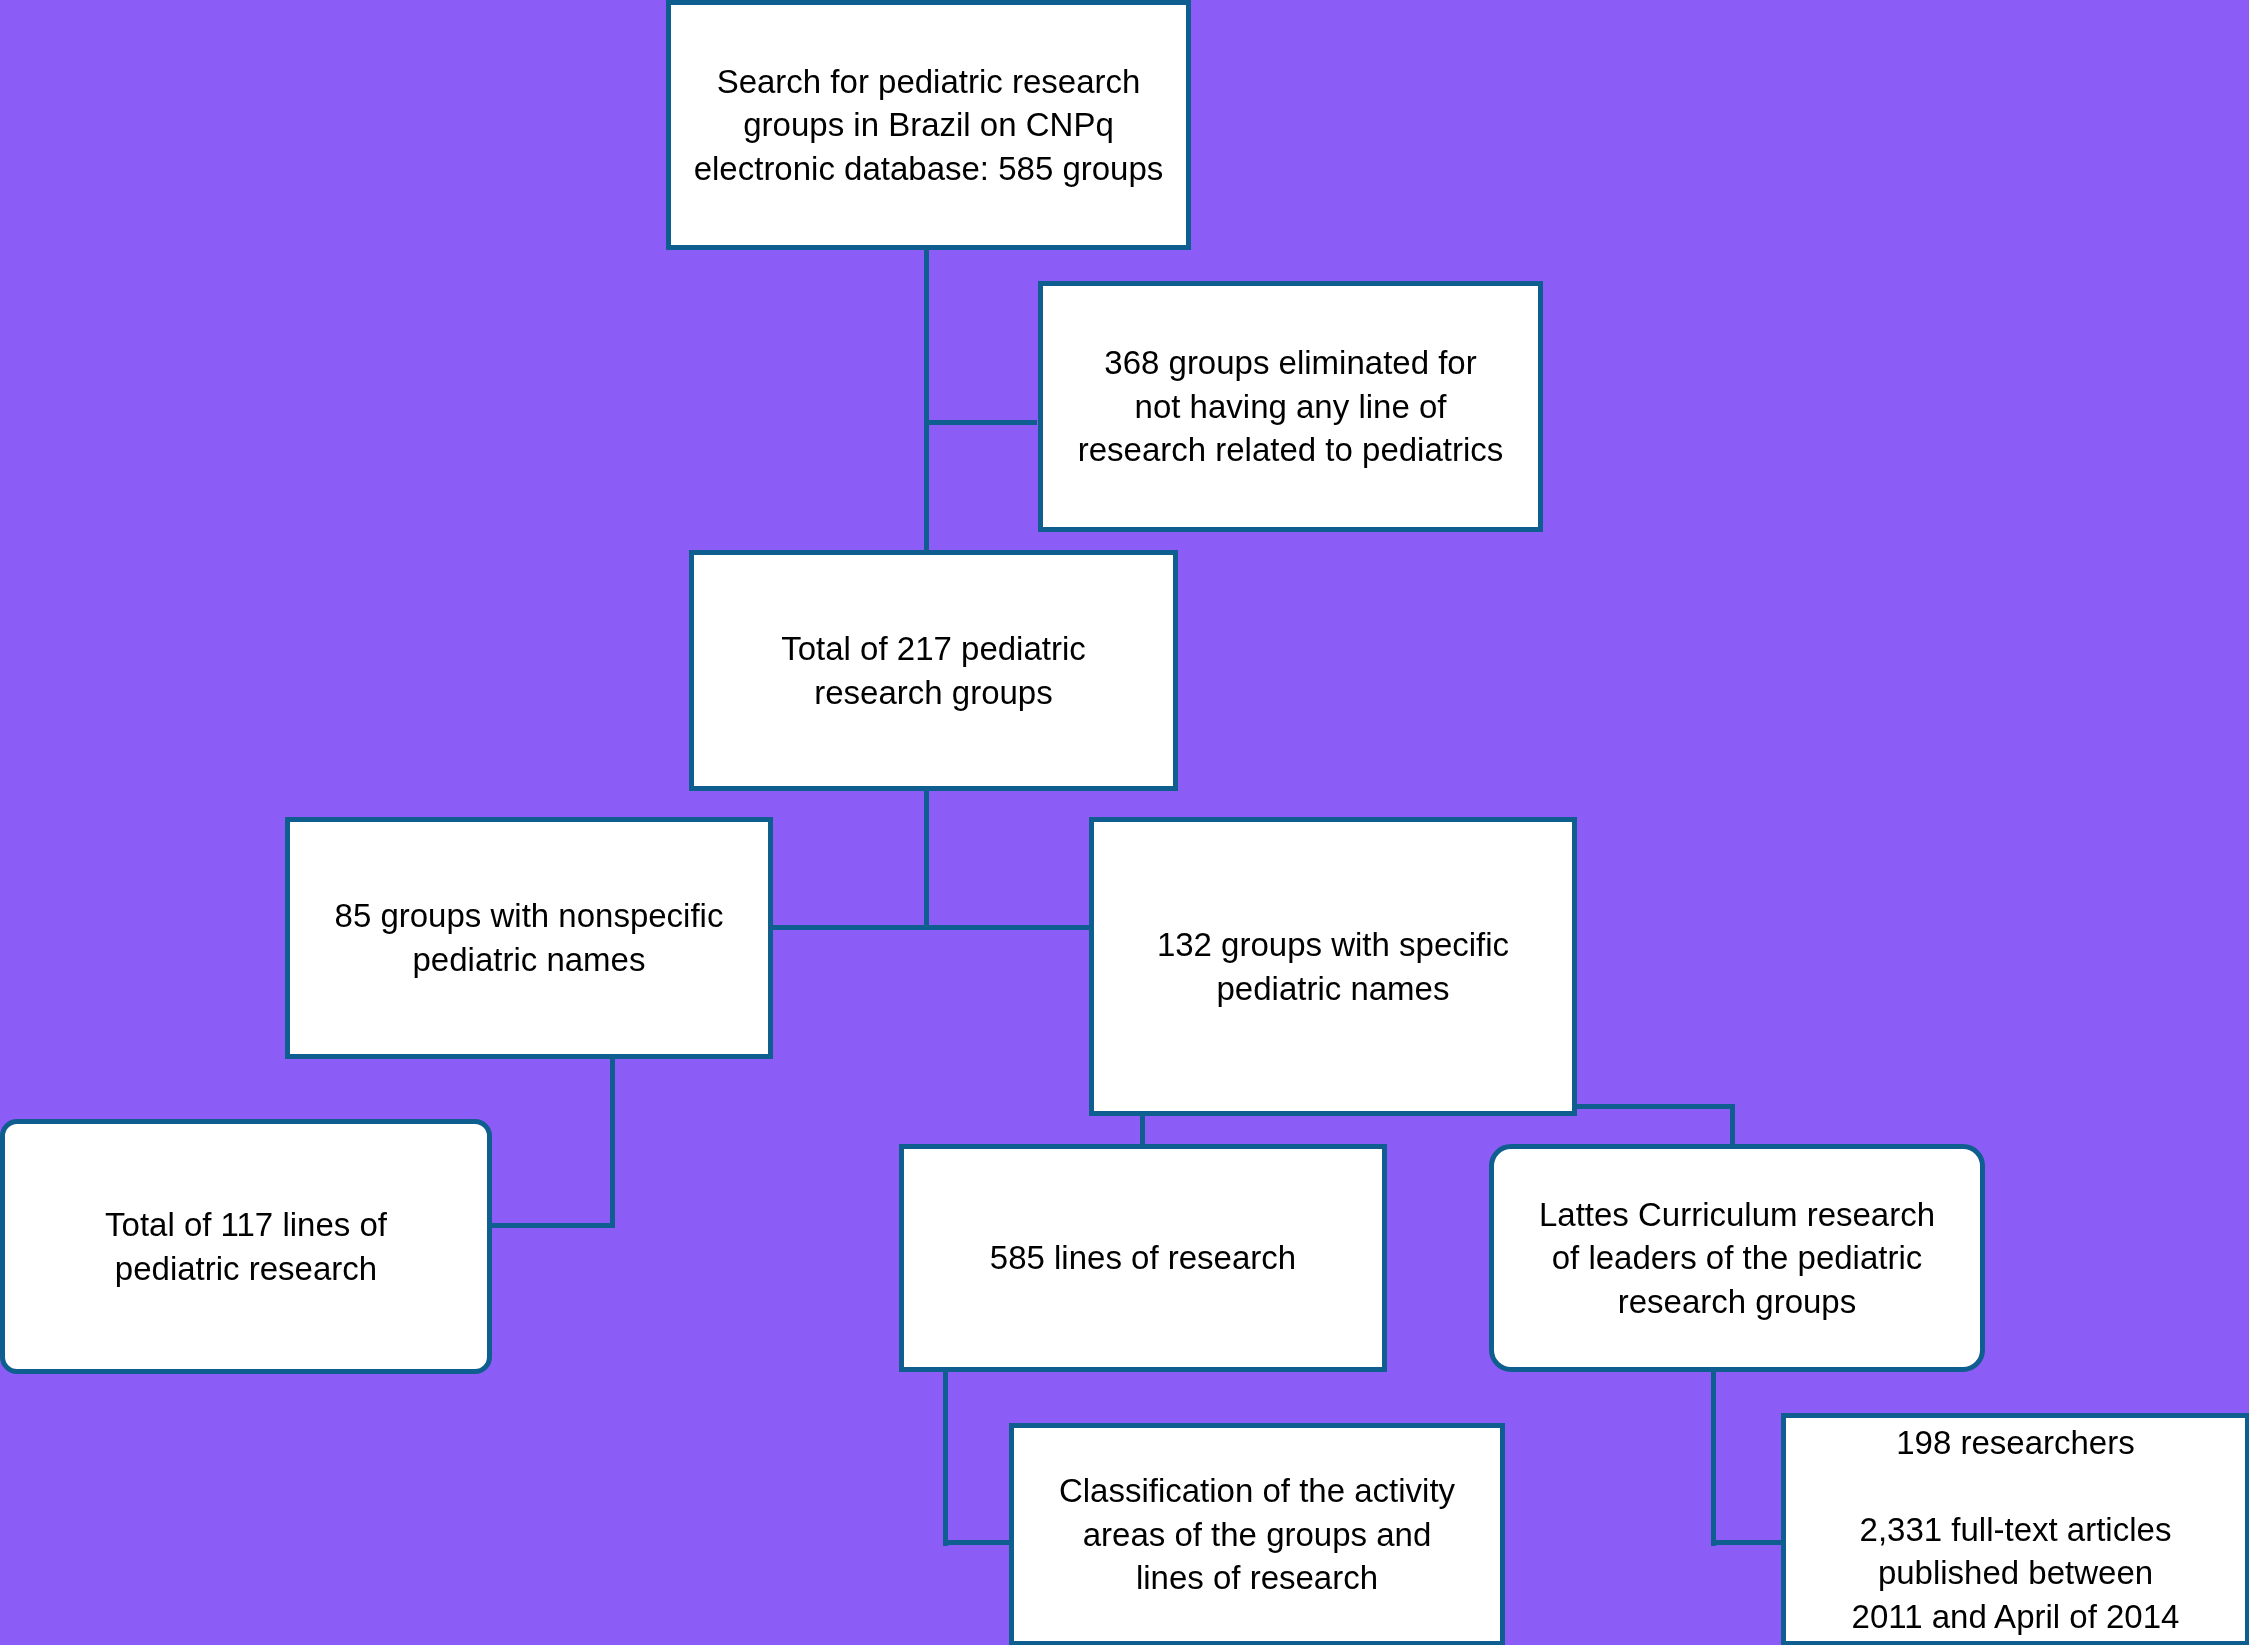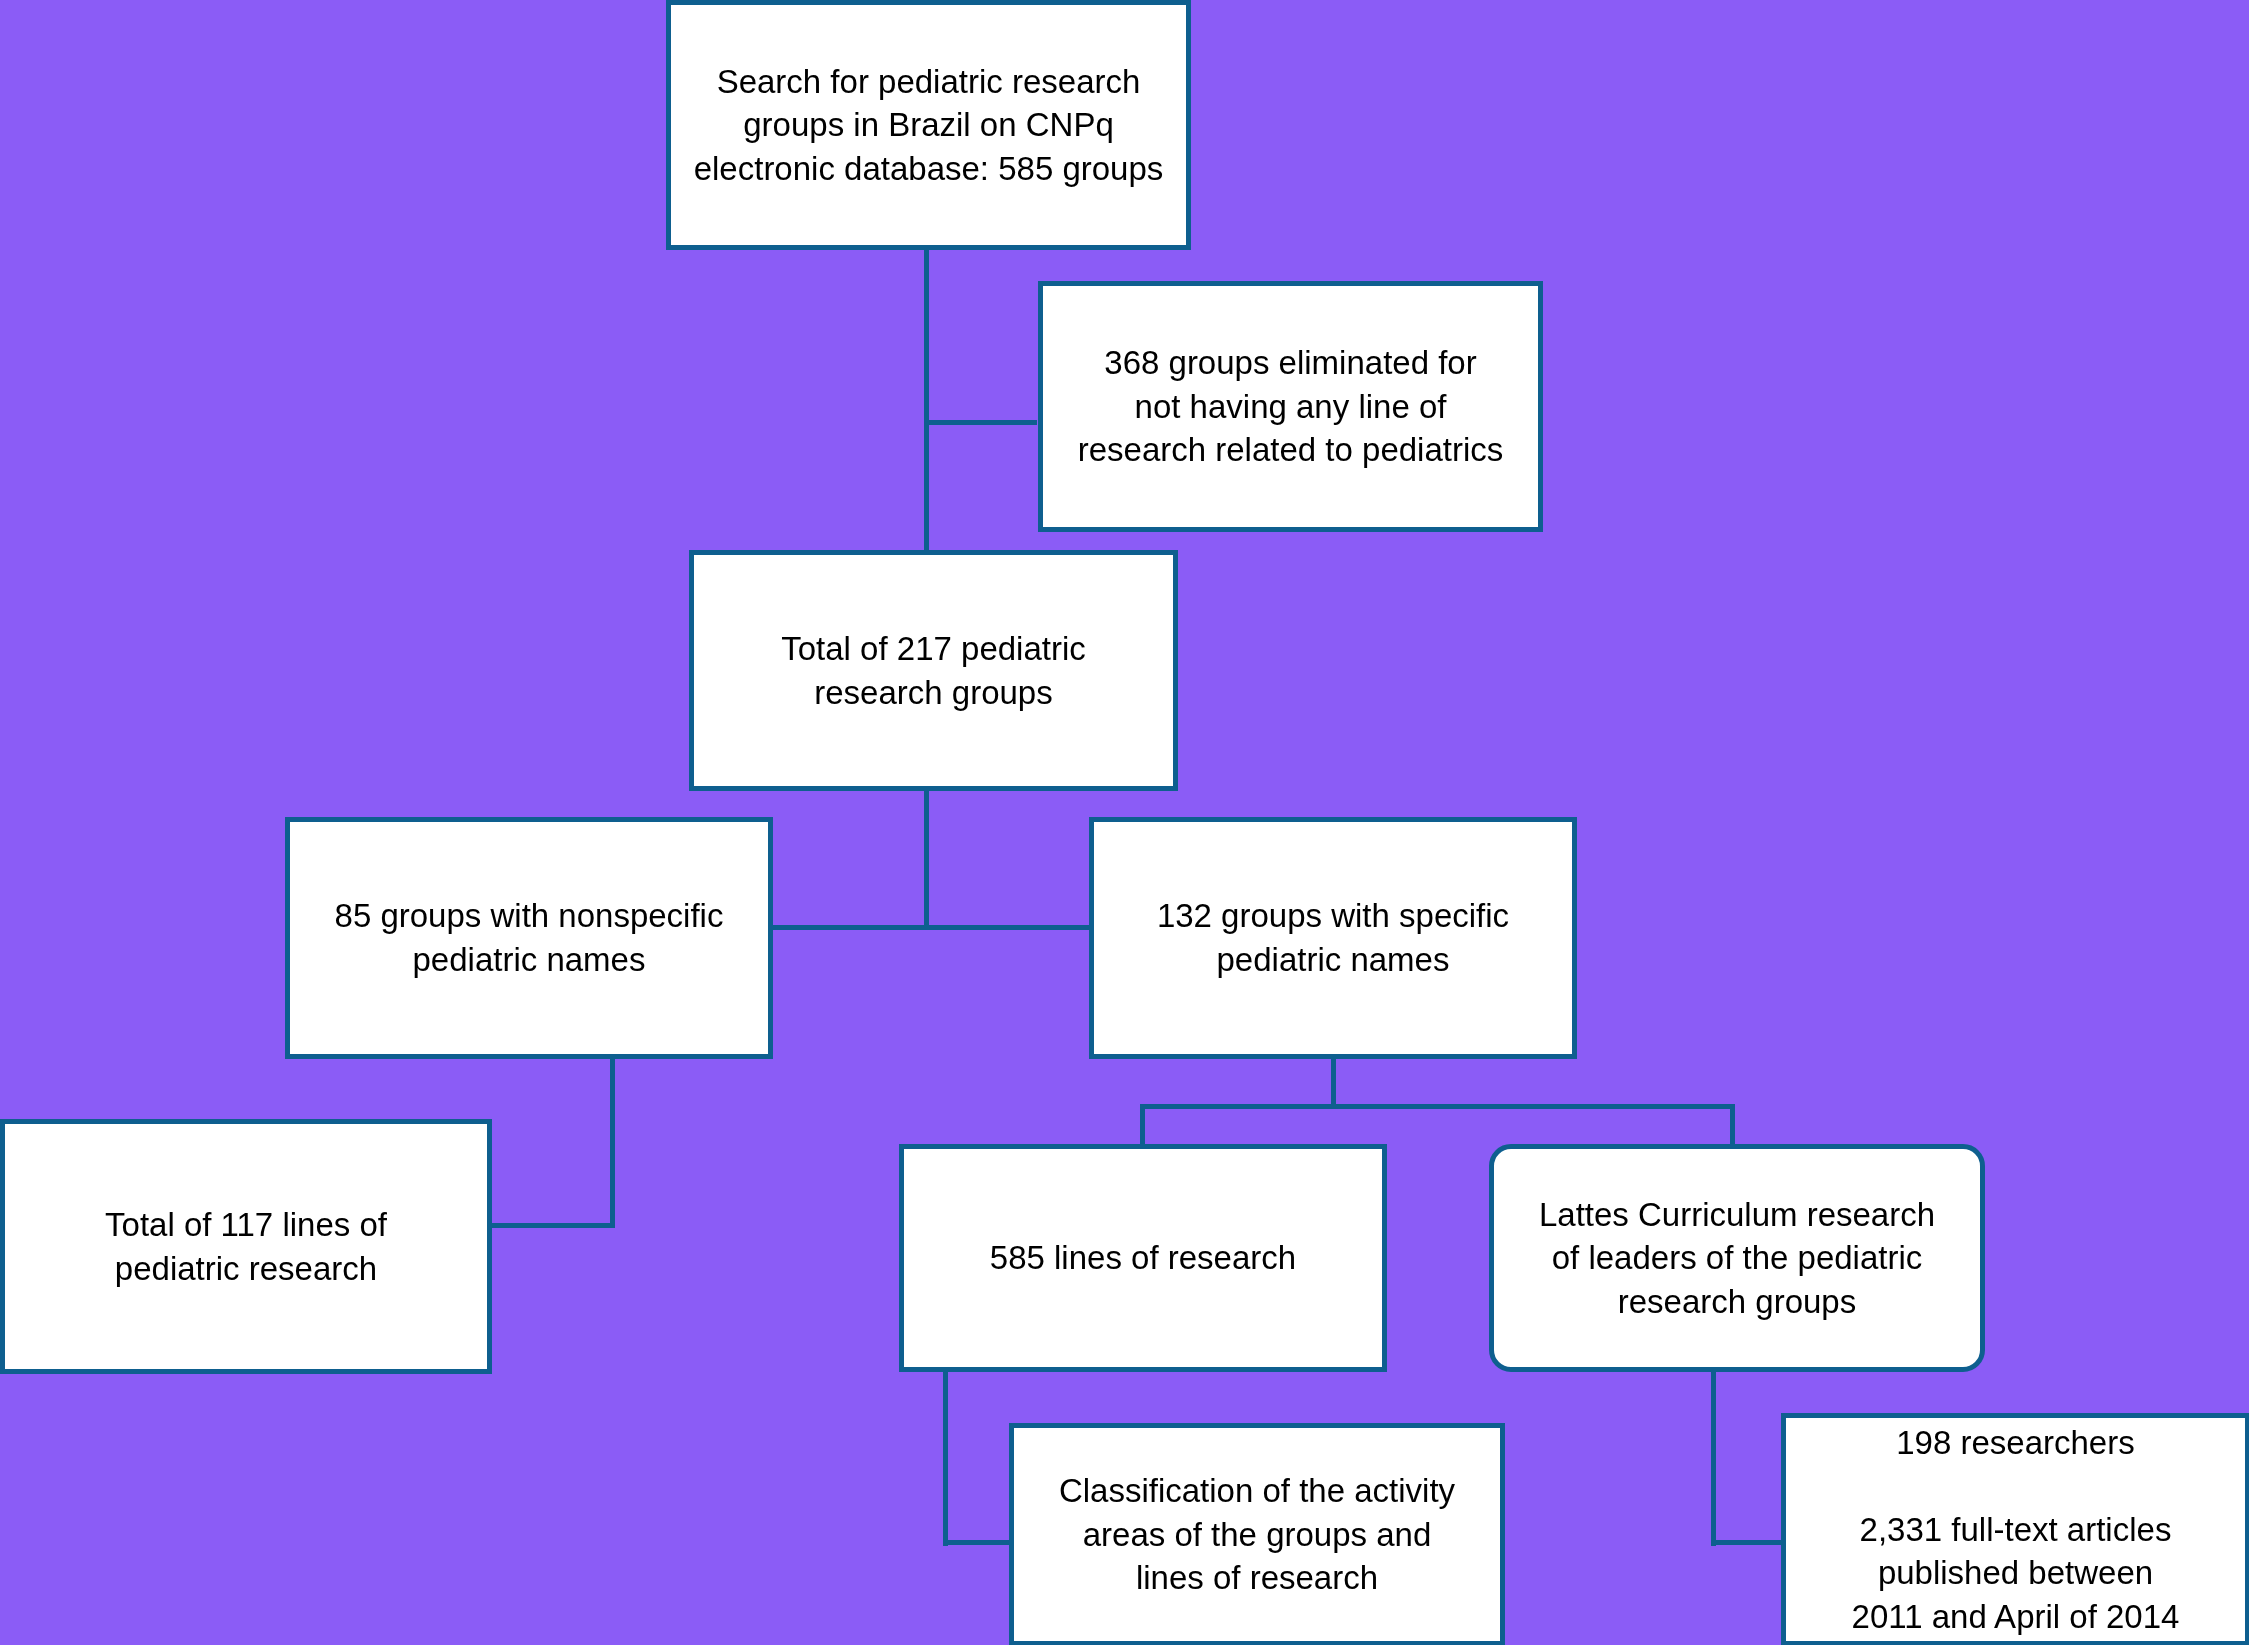--- a/index.html
+++ b/index.html
@@ -89,26 +89,26 @@
   <div class="node" style="left:689px; top:550px; width:489px; height:241px;">
     <span class="label">Total of 217 pediatric
 research groups</span>
   </div>
 
   <div class="node" style="left:285px; top:817px; width:488px; height:242px;">
     <span class="label">85 groups with nonspecific
 pediatric names</span>
   </div>
 
-  <div class="node" style="left:1089px; top:817px; width:488px; height:242px;">
+  <div class="node" style="left:1089px; top:817px; width:488px; height:299px;">
     <span class="label">132 groups with specific
 pediatric names</span>
   </div>
 
-  <div class="node" style="left:0px; top:1119px; width:492px; height:255px;">
+  <div class="node" style="left:0px; top:1119px; width:492px; height:255px;border-radius:17px;">
     <span class="label">Total of 117 lines of
 pediatric research</span>
   </div>
 
   <div class="node" style="left:899px; top:1144px; width:488px; height:228px;">
     <span class="label">585 lines of research</span>
   </div>
 
   <div class="node" style="left:1489px; top:1144px; width:496px; height:228px;border-radius:22px;">
     <span class="label">Lattes Curriculum research

